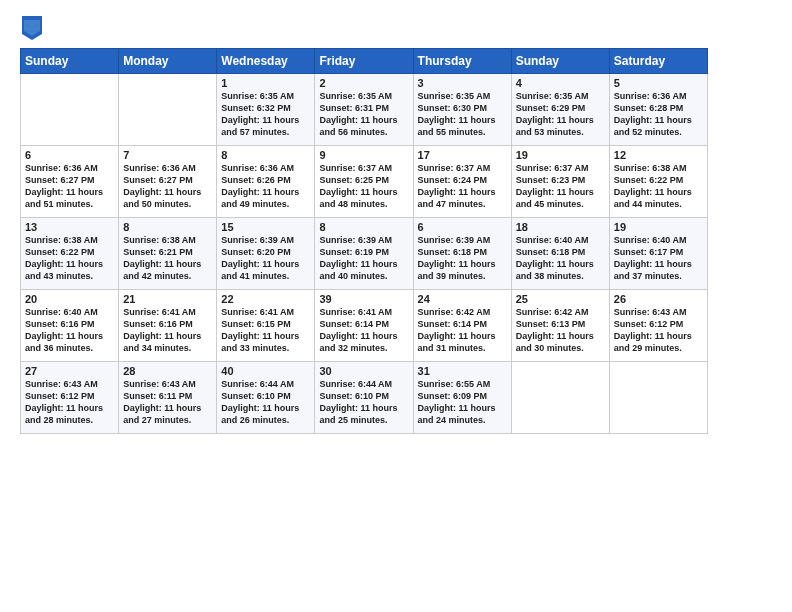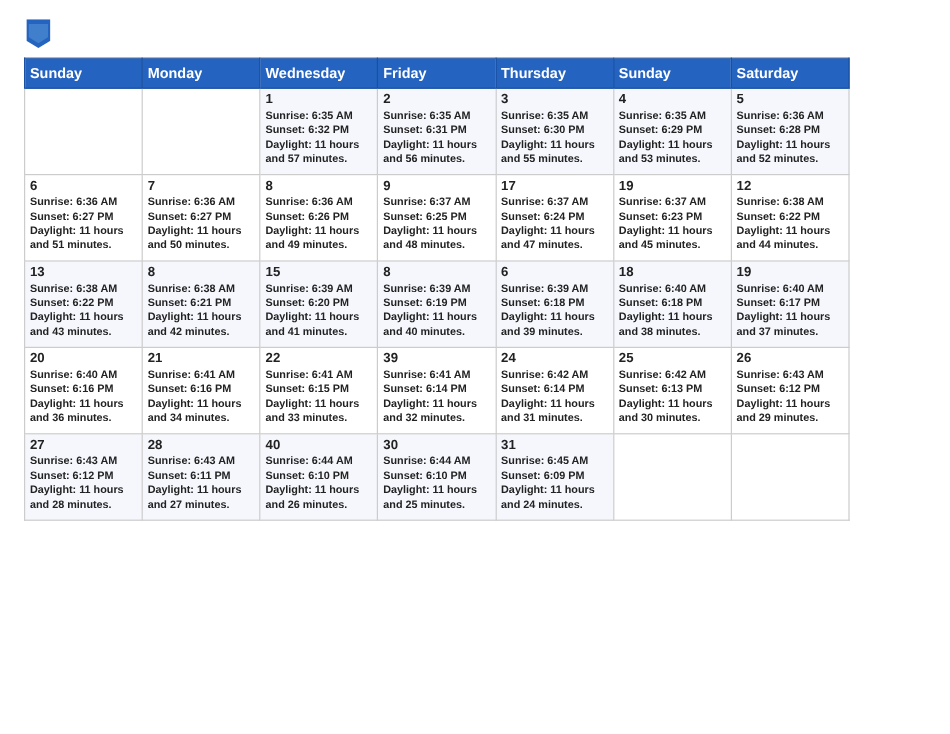--- a/index.html
+++ b/index.html
@@ -320,21 +320,21 @@
 Daylight: 11 hours and 26 minutes.</div>
           </td>
           <td>
             <span class="day-number">30</span>
             <div class="day-info" style="white-space: pre-line;">Sunrise: 6:44 AM
 Sunset: 6:10 PM
 Daylight: 11 hours and 25 minutes.</div>
           </td>
           <td>
             <span class="day-number">31</span>
-            <div class="day-info" style="white-space: pre-line;">Sunrise: 6:45 AM
+            <div class="day-info" style="white-space: pre-line;">Sunrise: 6:55 AM
 Sunset: 6:09 PM
 Daylight: 11 hours and 24 minutes.</div>
           </td>
           <td class="empty-cell"></td>
           <td class="empty-cell"></td>
         </tr>
       </tbody>
   </table>
 </div>
 

